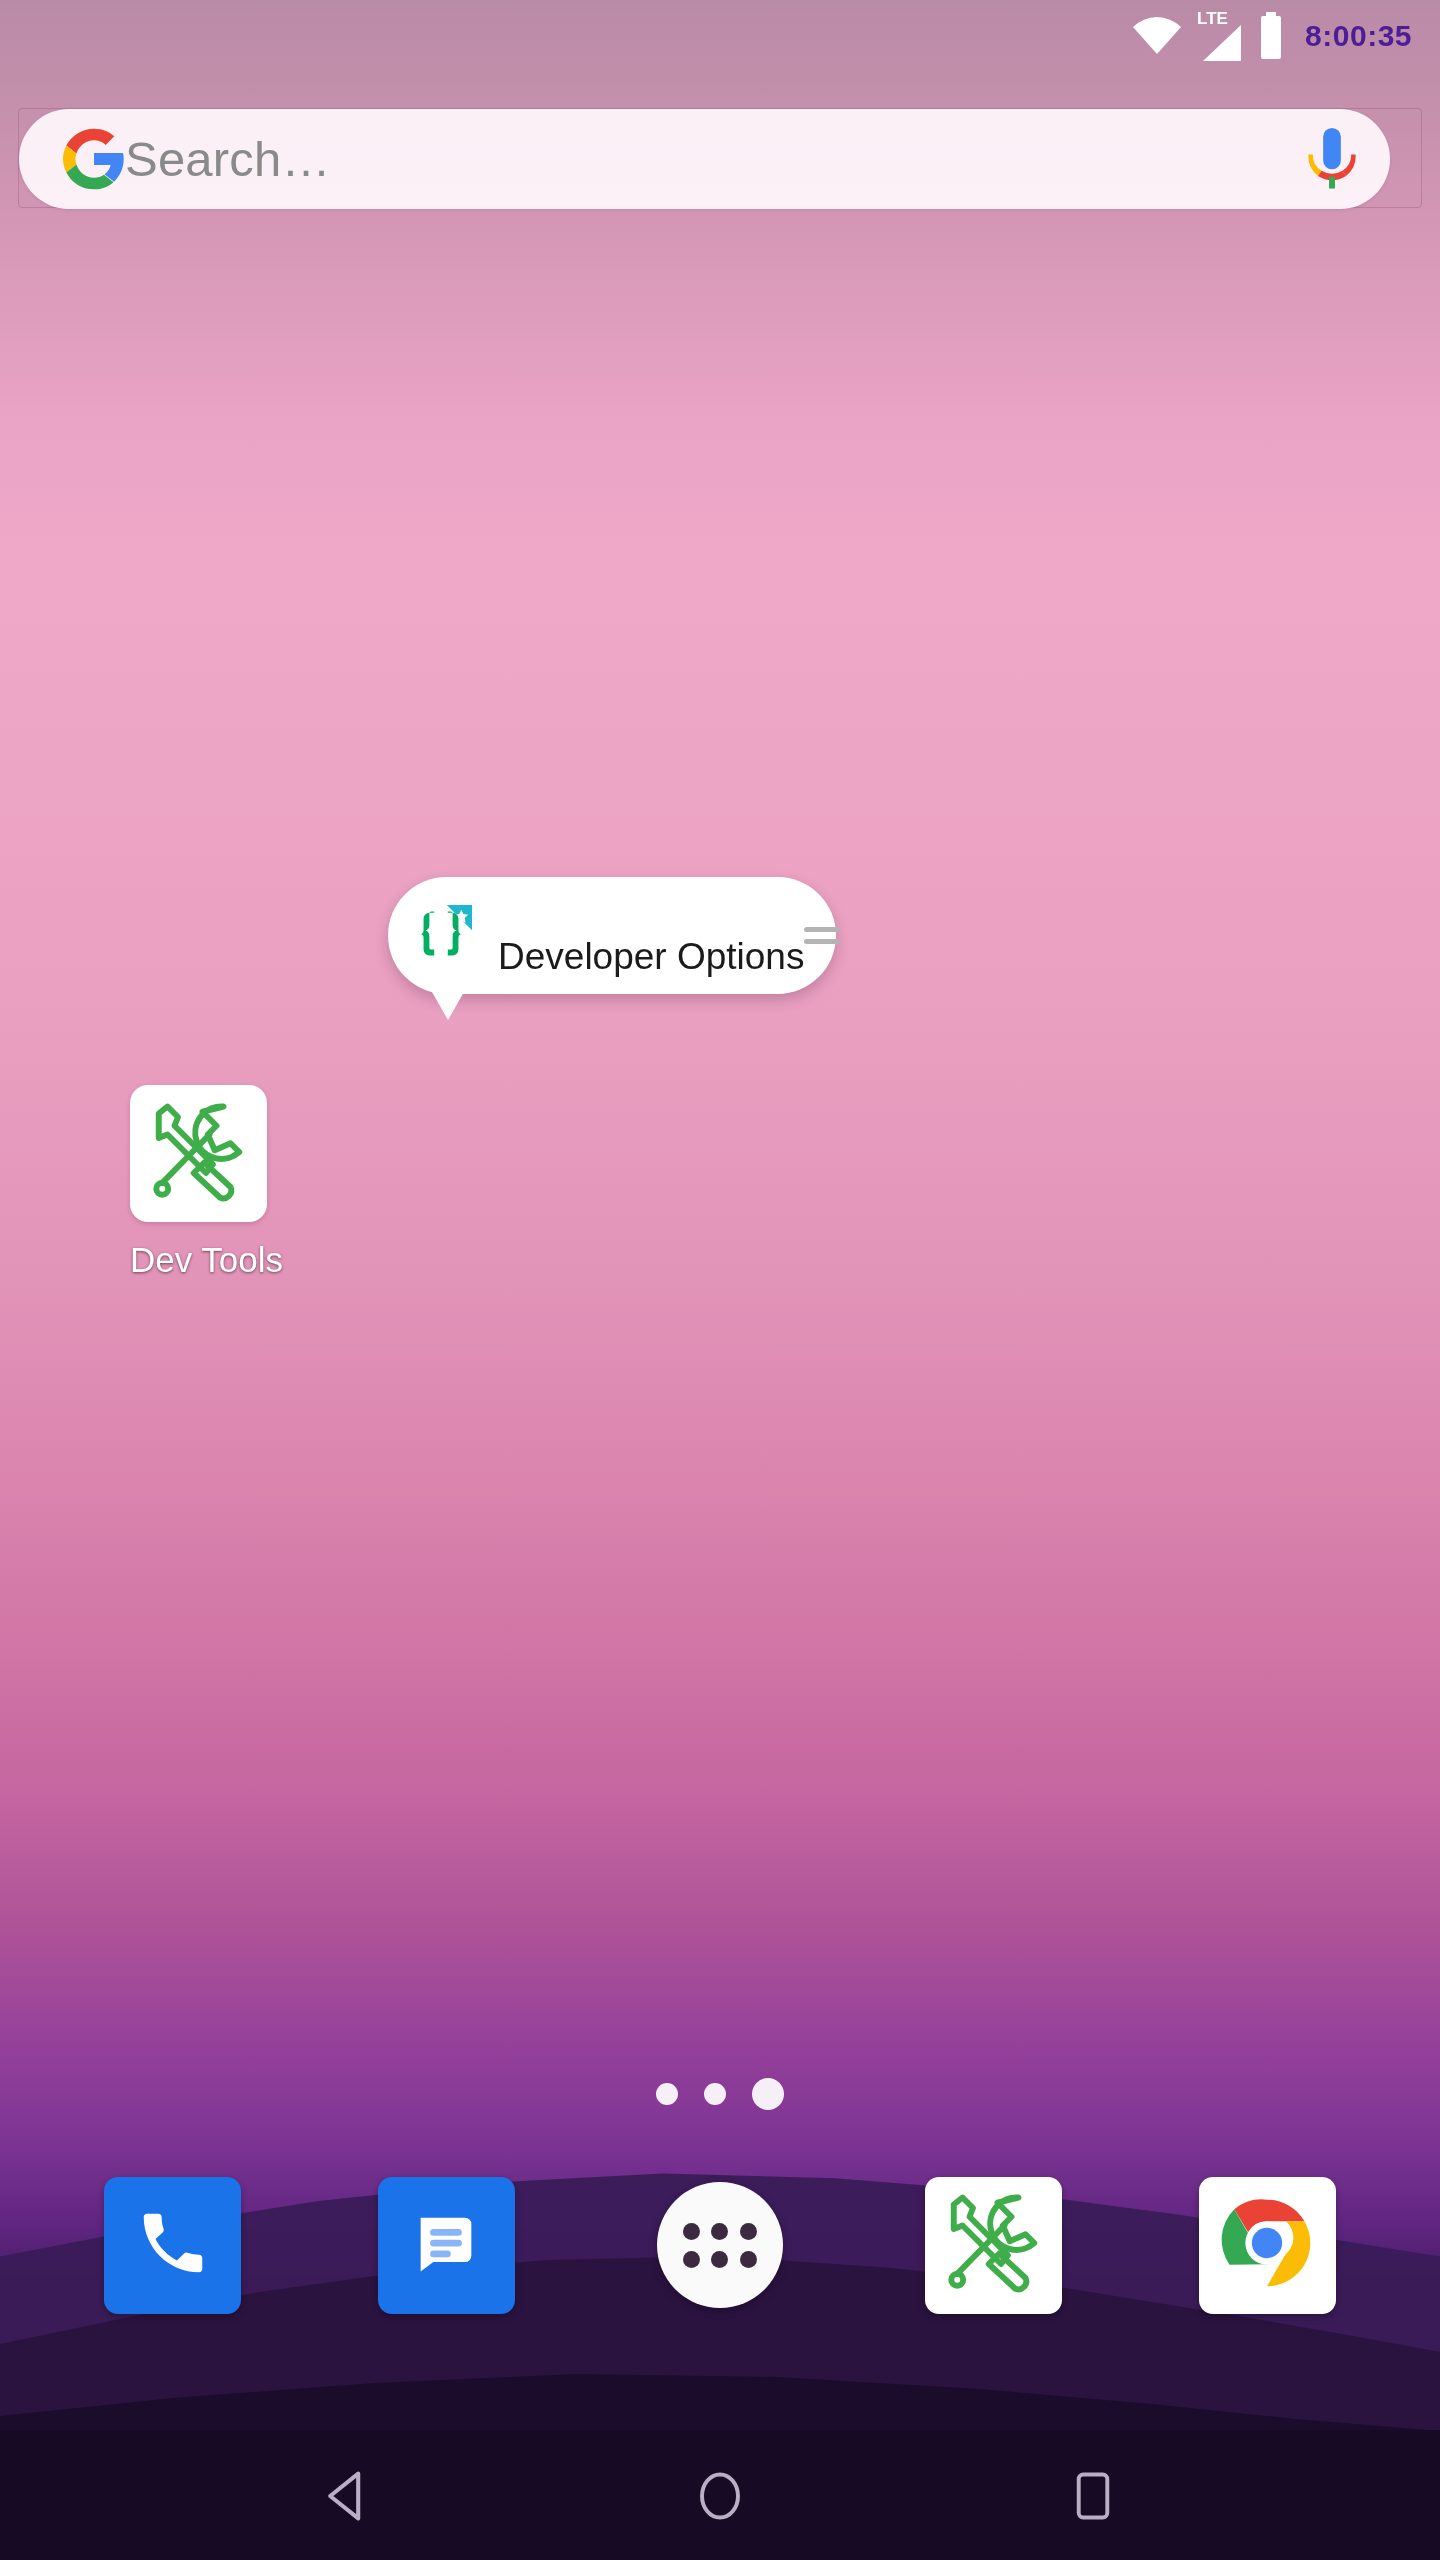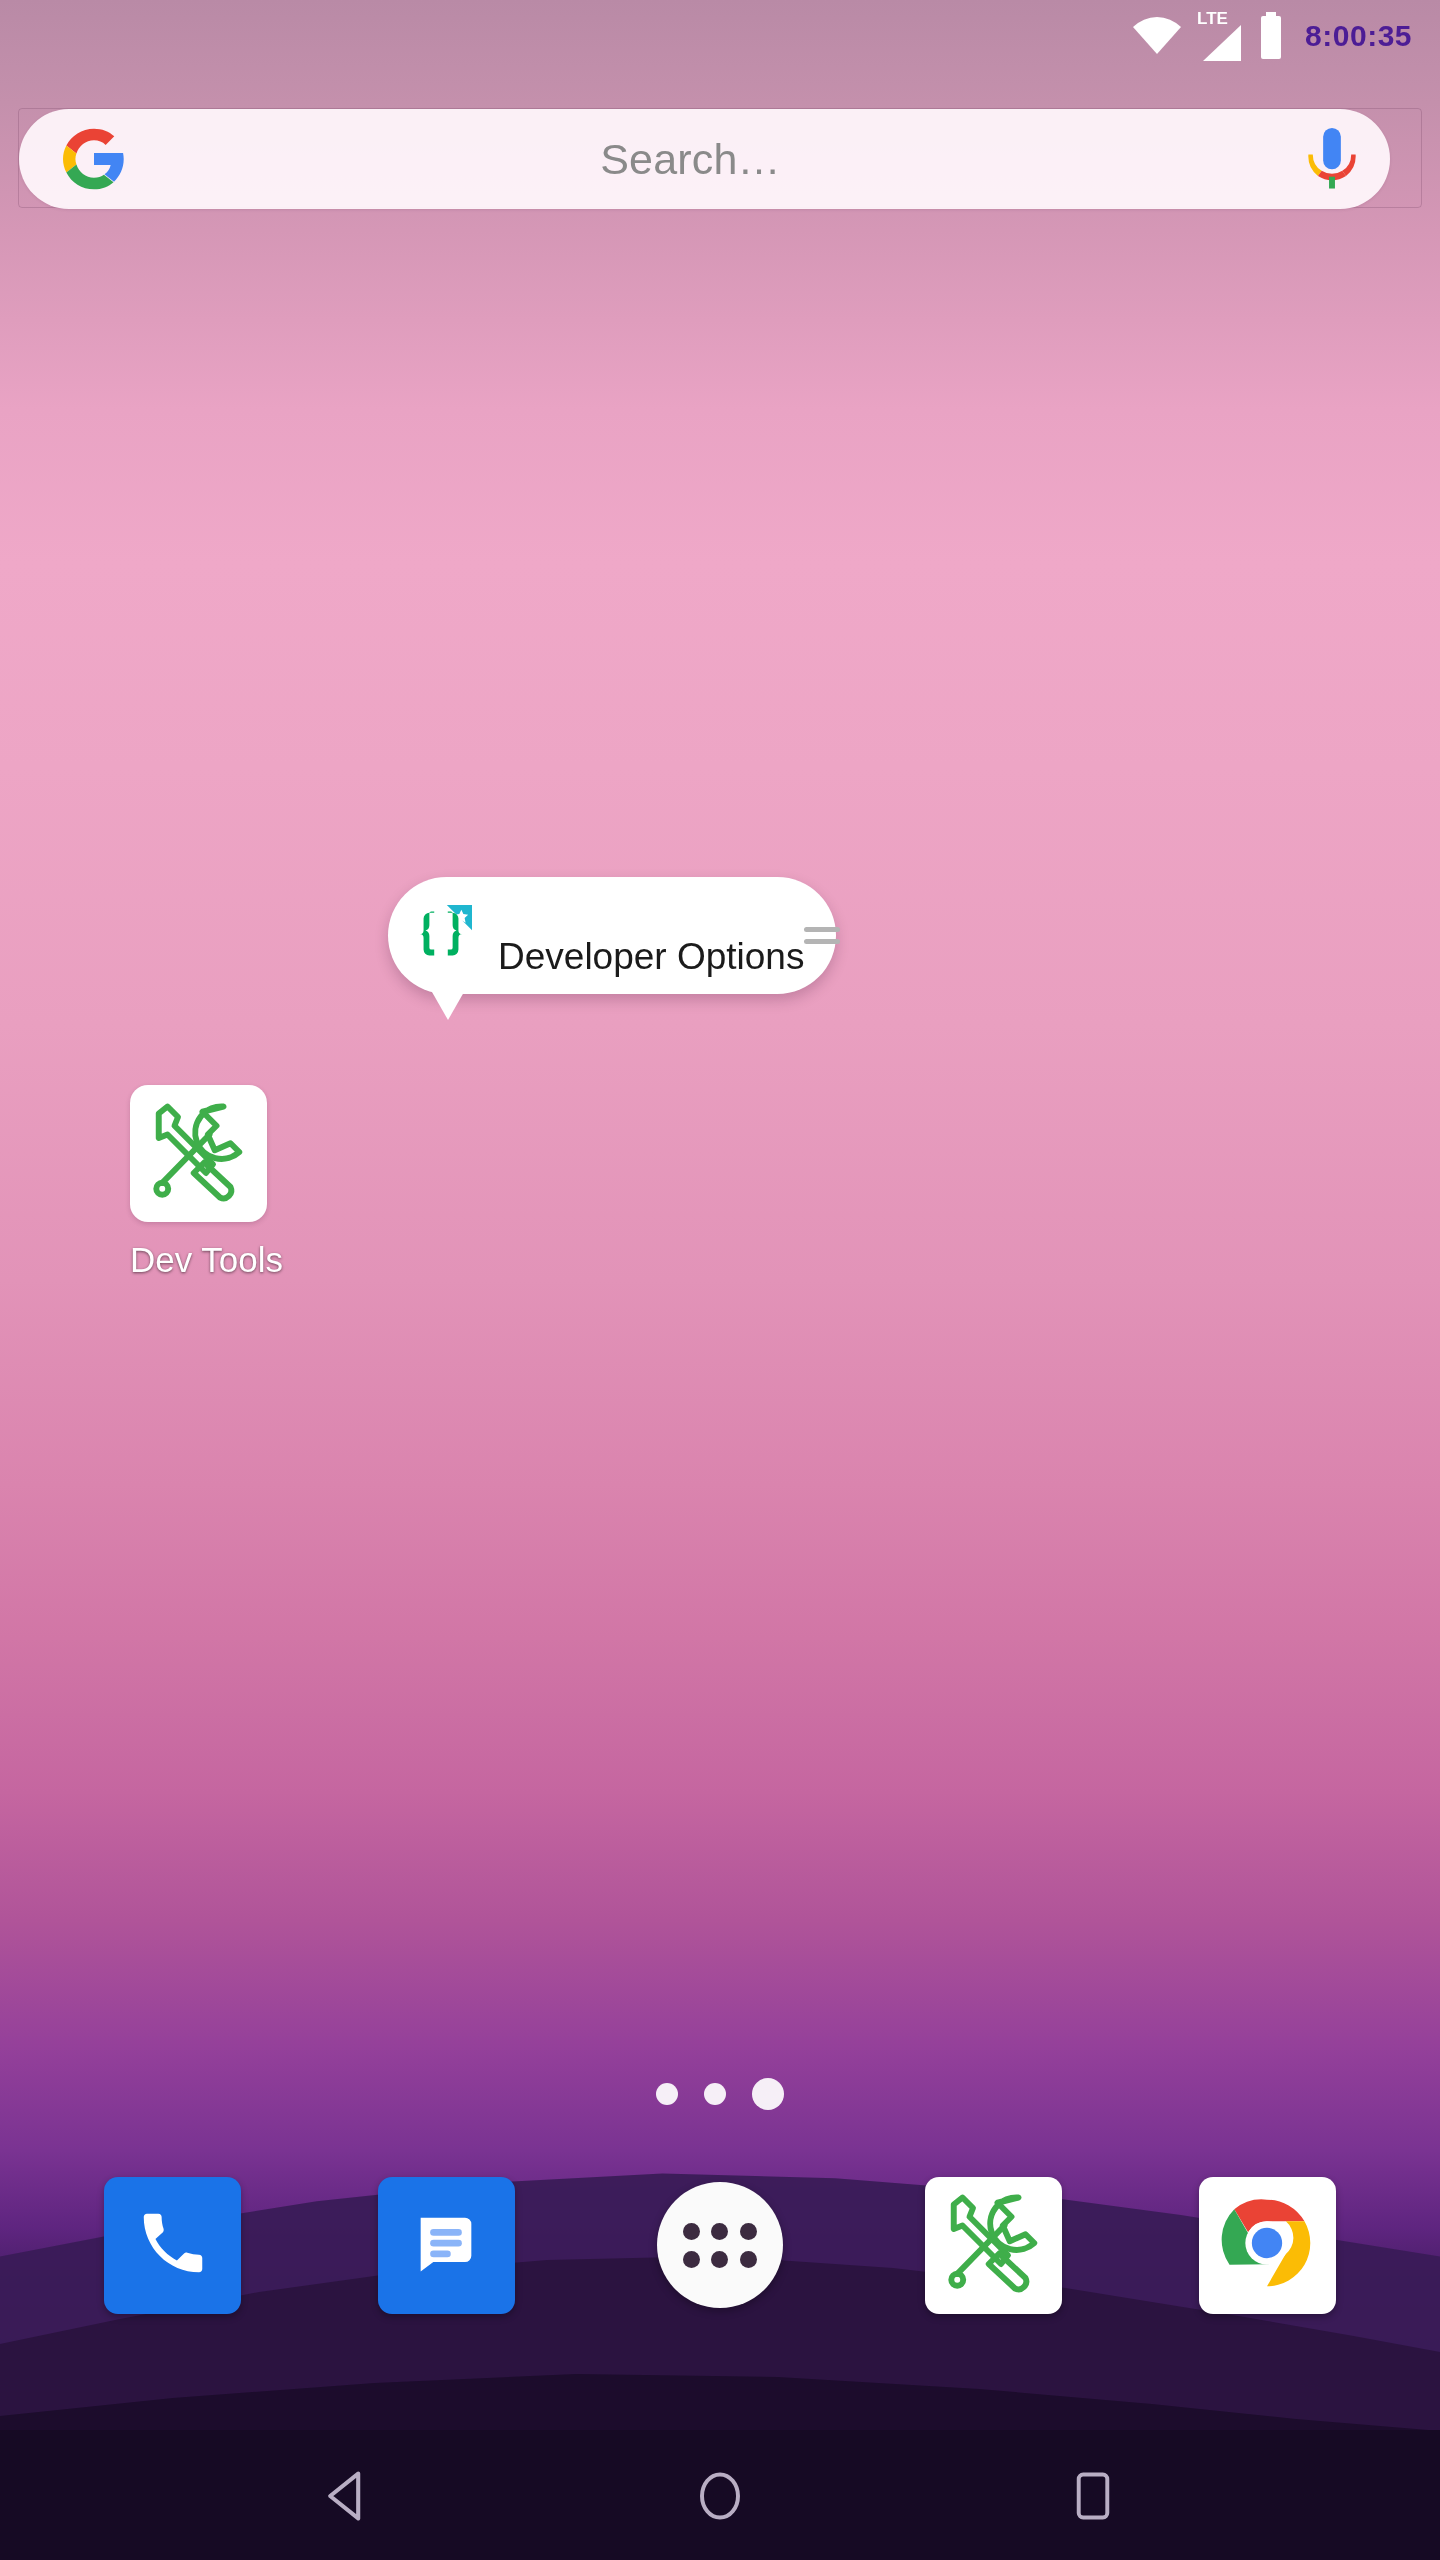--- a/index.html
+++ b/index.html
@@ -87,22 +87,22 @@
     position:absolute; top:0; left:0;
     width:1371px; height:100px; margin:0;
     background:rgba(255,248,252,.93);
     border-radius:52px;
     display:flex; align-items:center;
     padding:0 34px 0 44px;
     box-shadow:0 1px 3px rgba(80,40,70,.12);
   }
   #google-g { width:62px; height:62px; flex:0 0 auto; }
   #search-placeholder {
-    flex:1; text-align:center;
-    font-size:43px; color:#8a8a8a;
+    flex:1; text-align:left;
+    font-size:49px; color:#8a8a8a;
     padding-right:52px; letter-spacing:.2px;
   }
   #mic-icon { width:48px; height:62px; flex:0 0 auto; }
 
   
   #app-popup {
     position:absolute; left:388px; top:877px;
     width:448px; height:117px;
     background:#fff; border-radius:60px;
     display:flex; align-items:center;

